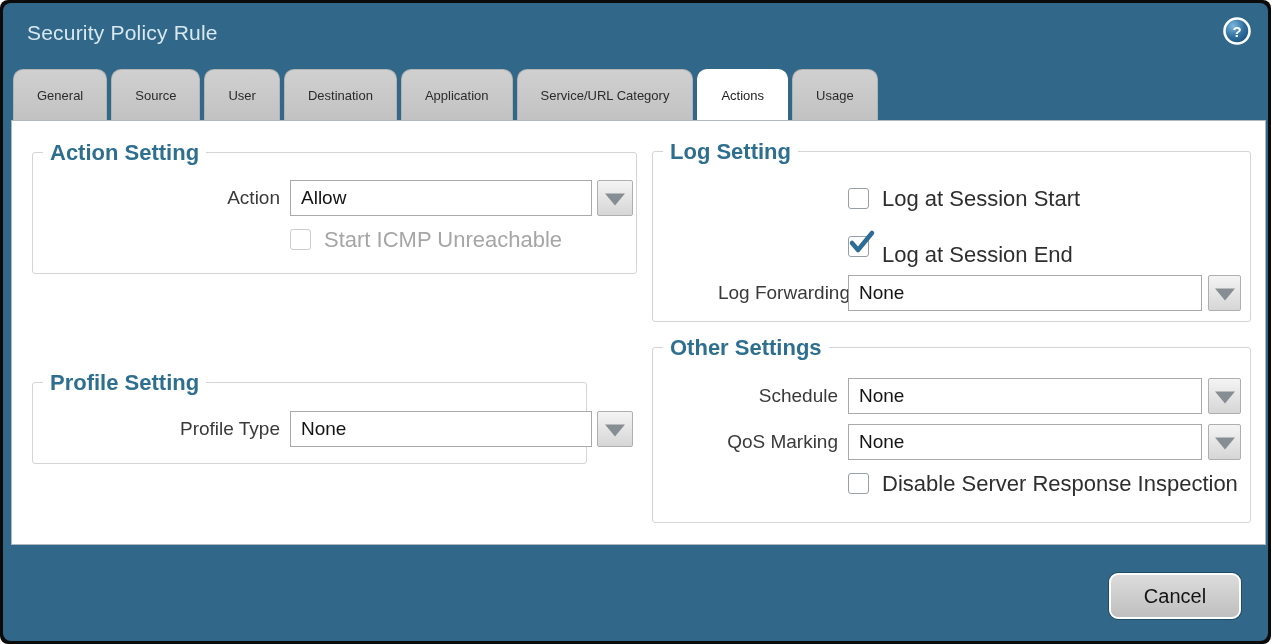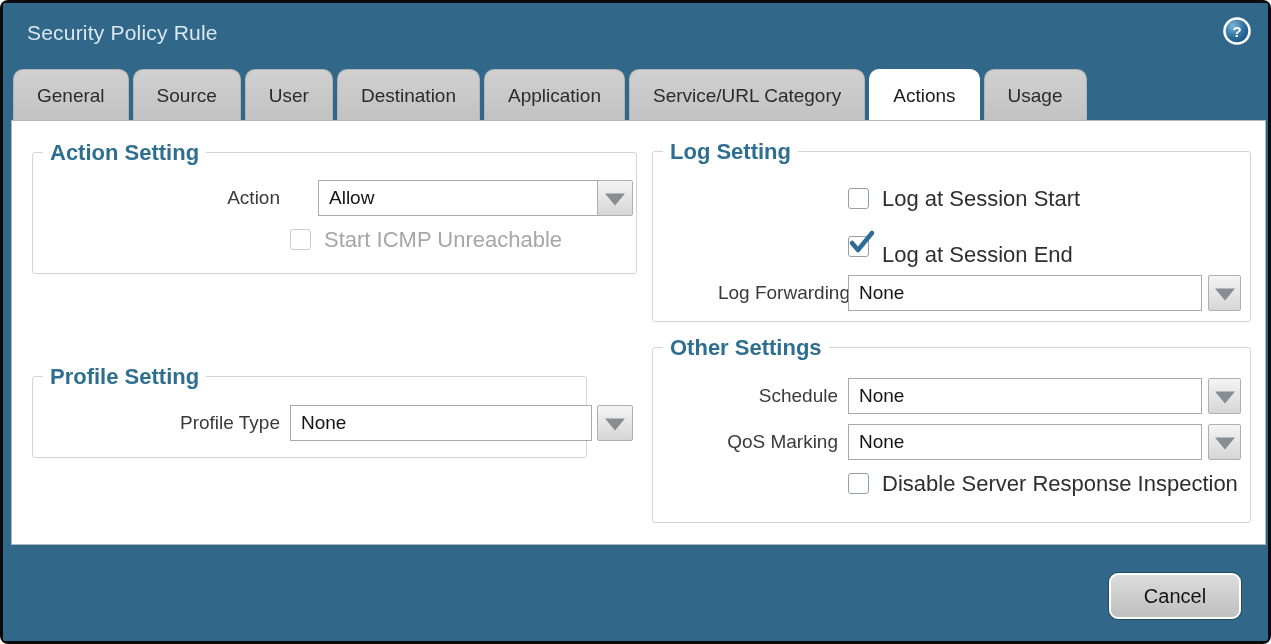--- a/index.html
+++ b/index.html
@@ -1,27 +1,27 @@
 <!DOCTYPE html>
 <html><head>
 <meta charset="utf-8">
 <style>
   html,body{margin:0;padding:0;background:#ffffff;}
   *{box-sizing:border-box;font-family:"Liberation Sans","DejaVu Sans",sans-serif;}
   .screen{position:relative;width:1271px;height:644px;background:#0b0b0b;border-radius:8px;padding:3px;overflow:hidden;}
-  .dialog{position:relative;width:100%;height:100%;background:#31688a;border-radius:2px;overflow:hidden;}
+  .dialog{position:relative;width:100%;height:100%;background:#31688a;border-radius:8px;overflow:hidden;}
 
   
   .dlg-title{position:absolute;left:24px;top:18px;font-size:21px;color:#d9e7ef;letter-spacing:.2px;}
   .help{position:absolute;right:17px;top:14px;width:28px;height:28px;cursor:pointer;}
 
   
   .tabs{position:absolute;left:10px;top:66px;height:51px;white-space:nowrap;}
   .tab{position:relative;display:inline-block;vertical-align:bottom;height:51px;line-height:51px;
-       padding:0 23px;margin-right:4px;font-size:19px;color:#2b2b2b;
+       padding:0 23px;margin-right:4px;font-size:13px;color:#2b2b2b;
        background:linear-gradient(#d0d0d0,#c2c2c2);
        border:1px solid #b3b3b3;border-bottom:none;border-radius:10px 10px 0 0;cursor:pointer;}
   .tab.active{background:#ffffff;border-color:#ffffff;z-index:3;color:#1c1c1c;}
 
   
   .panel{position:absolute;left:8px;top:117px;width:1255px;height:425px;background:#ffffff;
          border:1px solid #aeb9bf;z-index:2;}
 
   
   .group{position:absolute;border:1px solid #d4d4d4;border-radius:3px;}
@@ -75,29 +75,29 @@
 
     <div class="tabs">
       <span class="tab">General</span><span class="tab">Source</span><span class="tab">User</span><span class="tab">Destination</span><span class="tab">Application</span><span class="tab">Service/URL Category</span><span class="tab active">Actions</span><span class="tab">Usage</span>
     </div>
 
     <div class="panel">
 
       <div class="group" style="left:20px;top:31px;width:605px;height:122px;">
         <div class="legend">Action Setting</div>
         <div class="row-label" style="left:0;top:27px;width:247px;">Action</div>
-        <div class="dd-input" style="left:257px;top:27px;width:302px;margin-left:28px;">Allow</div>
+        <div class="dd-input" style="left:257px;top:27px;width:302px;">Allow</div>
         <div class="dd-btn" style="left:564px;top:27px;">
           <span class="tri"></span>
         </div>
         <div class="checkbox disabled" style="left:257px;top:76px;"></div>
         <div class="cb-label disabled" style="left:291px;top:75px;">Start ICMP Unreachable</div>
       </div>
 
-      <div class="group" style="left:20px;top:255px;width:555px;height:82px;">
+      <div class="group" style="left:20px;top:261px;width:555px;height:82px;">
         <div class="legend">Profile Setting</div>
         <div class="row-label" style="left:0;top:28px;width:247px;text-align:right;">Profile Type</div>
         <div class="dd-input" style="left:257px;top:28px;width:302px;">None</div>
         <div class="dd-btn" style="left:564px;top:28px;">
           <span class="tri"></span>
         </div>
       </div>
 
       <div class="group" style="left:640px;top:30px;width:599px;height:171px;">
         <div class="legend">Log Setting</div>

